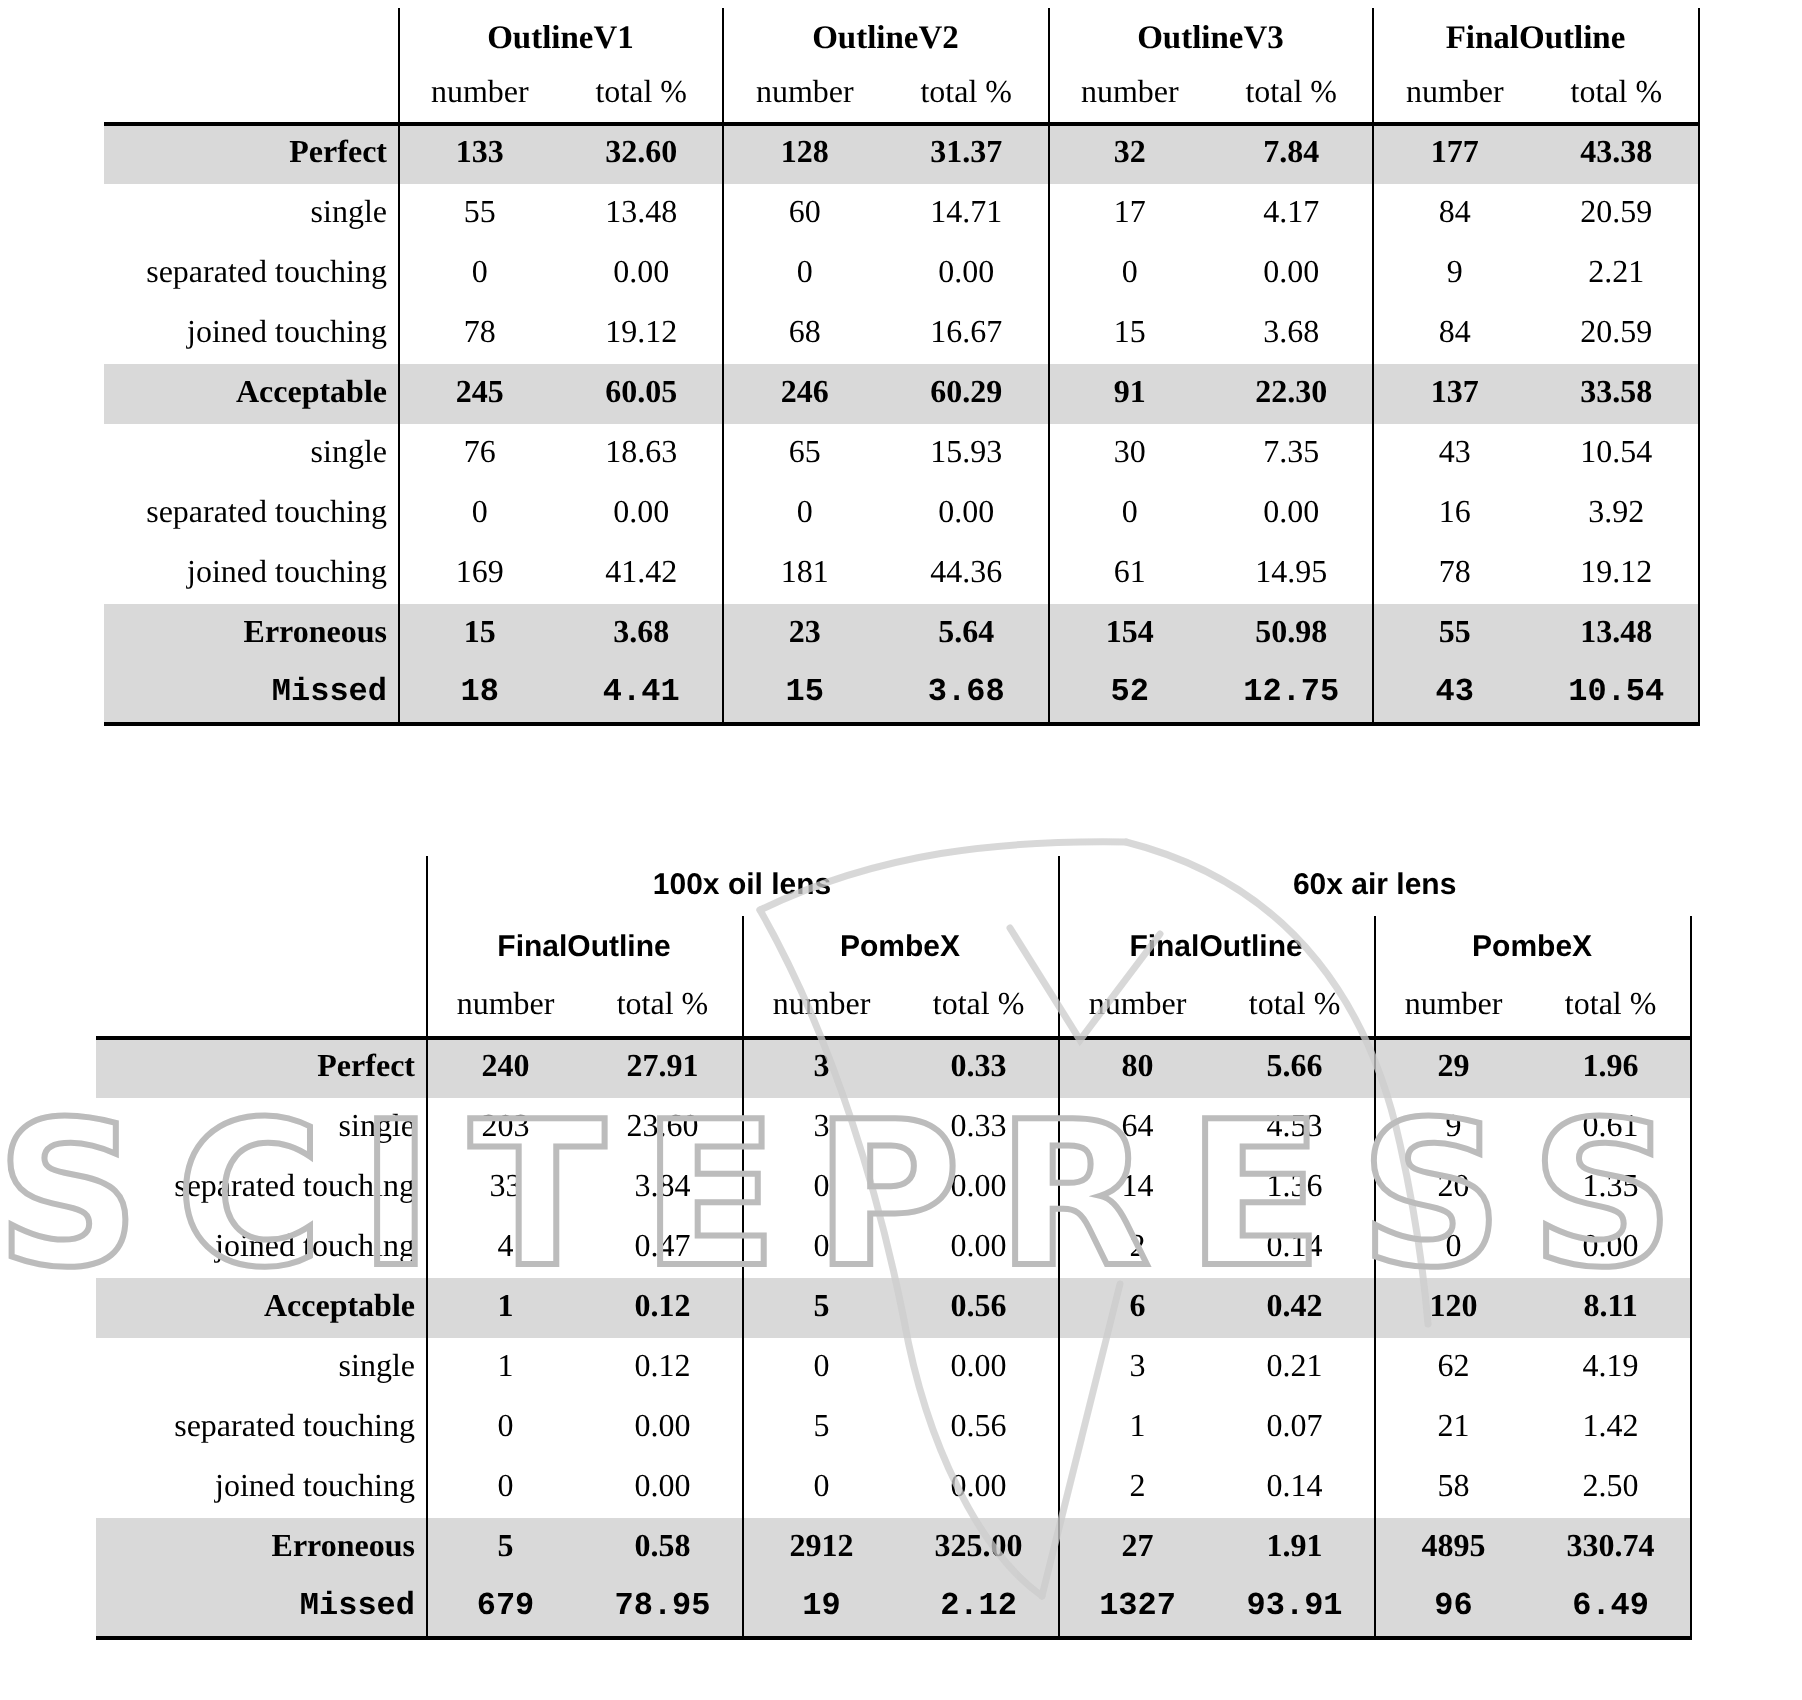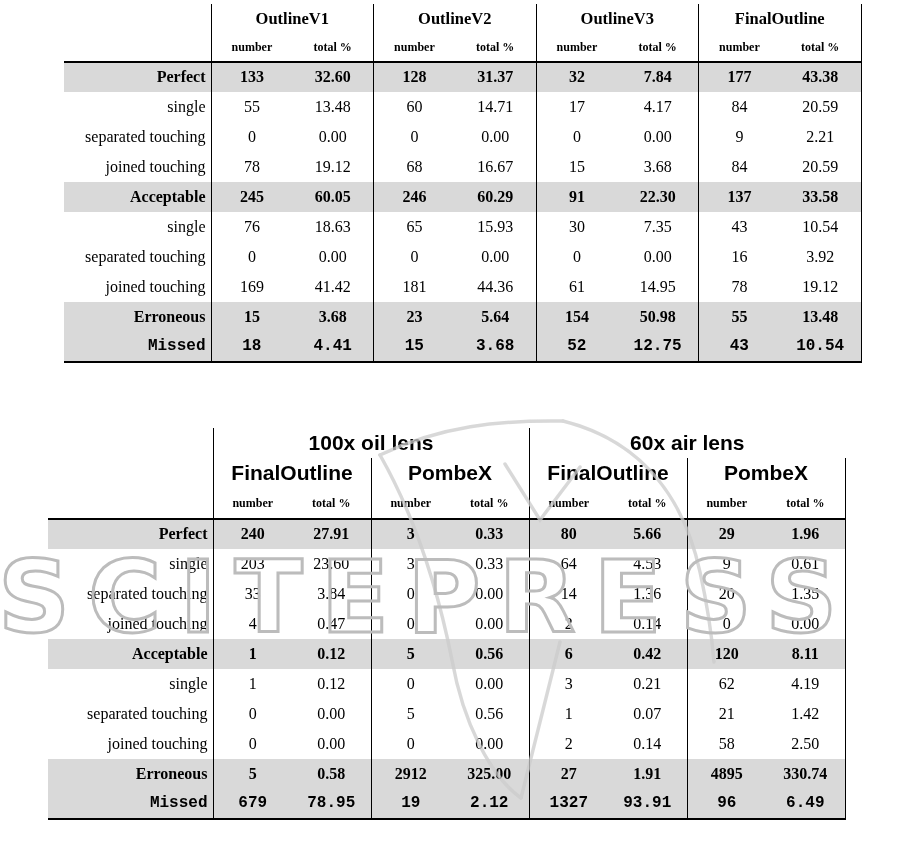--- a/index.html
+++ b/index.html
@@ -7,30 +7,30 @@
     width:901px;height:850px;position:relative;overflow:hidden;
     background:#ffffff;font-family:"Liberation Serif",serif;
   }
   .page{position:absolute;inset:0;width:901px;height:850px;}
 
   
   table.datatable{
     position:absolute;border-collapse:collapse;table-layout:fixed;
     background:transparent;z-index:2;
   }
-  #t1{left:64px;top:4px;width:797px;}
+  #t1{left:52px;top:4px;width:797px;}
   #t2{left:48px;top:428px;width:797px;}
   th,td{
     font-weight:normal;padding:0;text-align:center;vertical-align:middle;
     font-family:"Liberation Serif",serif;font-size:16px;color:#000;line-height:1.05;
     overflow:hidden;white-space:nowrap;
   }
   .serif-head{font-weight:bold;font-size:16.5px;}
-  .sans-head{font-family:"Liberation Sans",sans-serif;font-weight:bold;font-size:21px;}
-  .sub-head{font-weight:bold;font-size:12px;}
+  .sans-head{font-family:"Liberation Sans",sans-serif;font-weight:bold;font-size:15px;}
+  .sub-head{font-weight:normal;font-size:16px;}
   .rowlabel{text-align:right;padding-right:5px;}
   .shade{background:#d9d9d9;}
   .shade th,.shade td{font-weight:bold;}
   .bL{border-left:1.5px solid #000;}
   .bR{border-right:1.5px solid #000;}
   .rowline th{border-bottom:2px solid #000;}
   .lastrow th,.lastrow td{border-bottom:2.5px solid #000;font-family:Liberation Mono, monospace;}
 
   
   .wm-layer{position:absolute;inset:0;z-index:5;pointer-events:none;}

